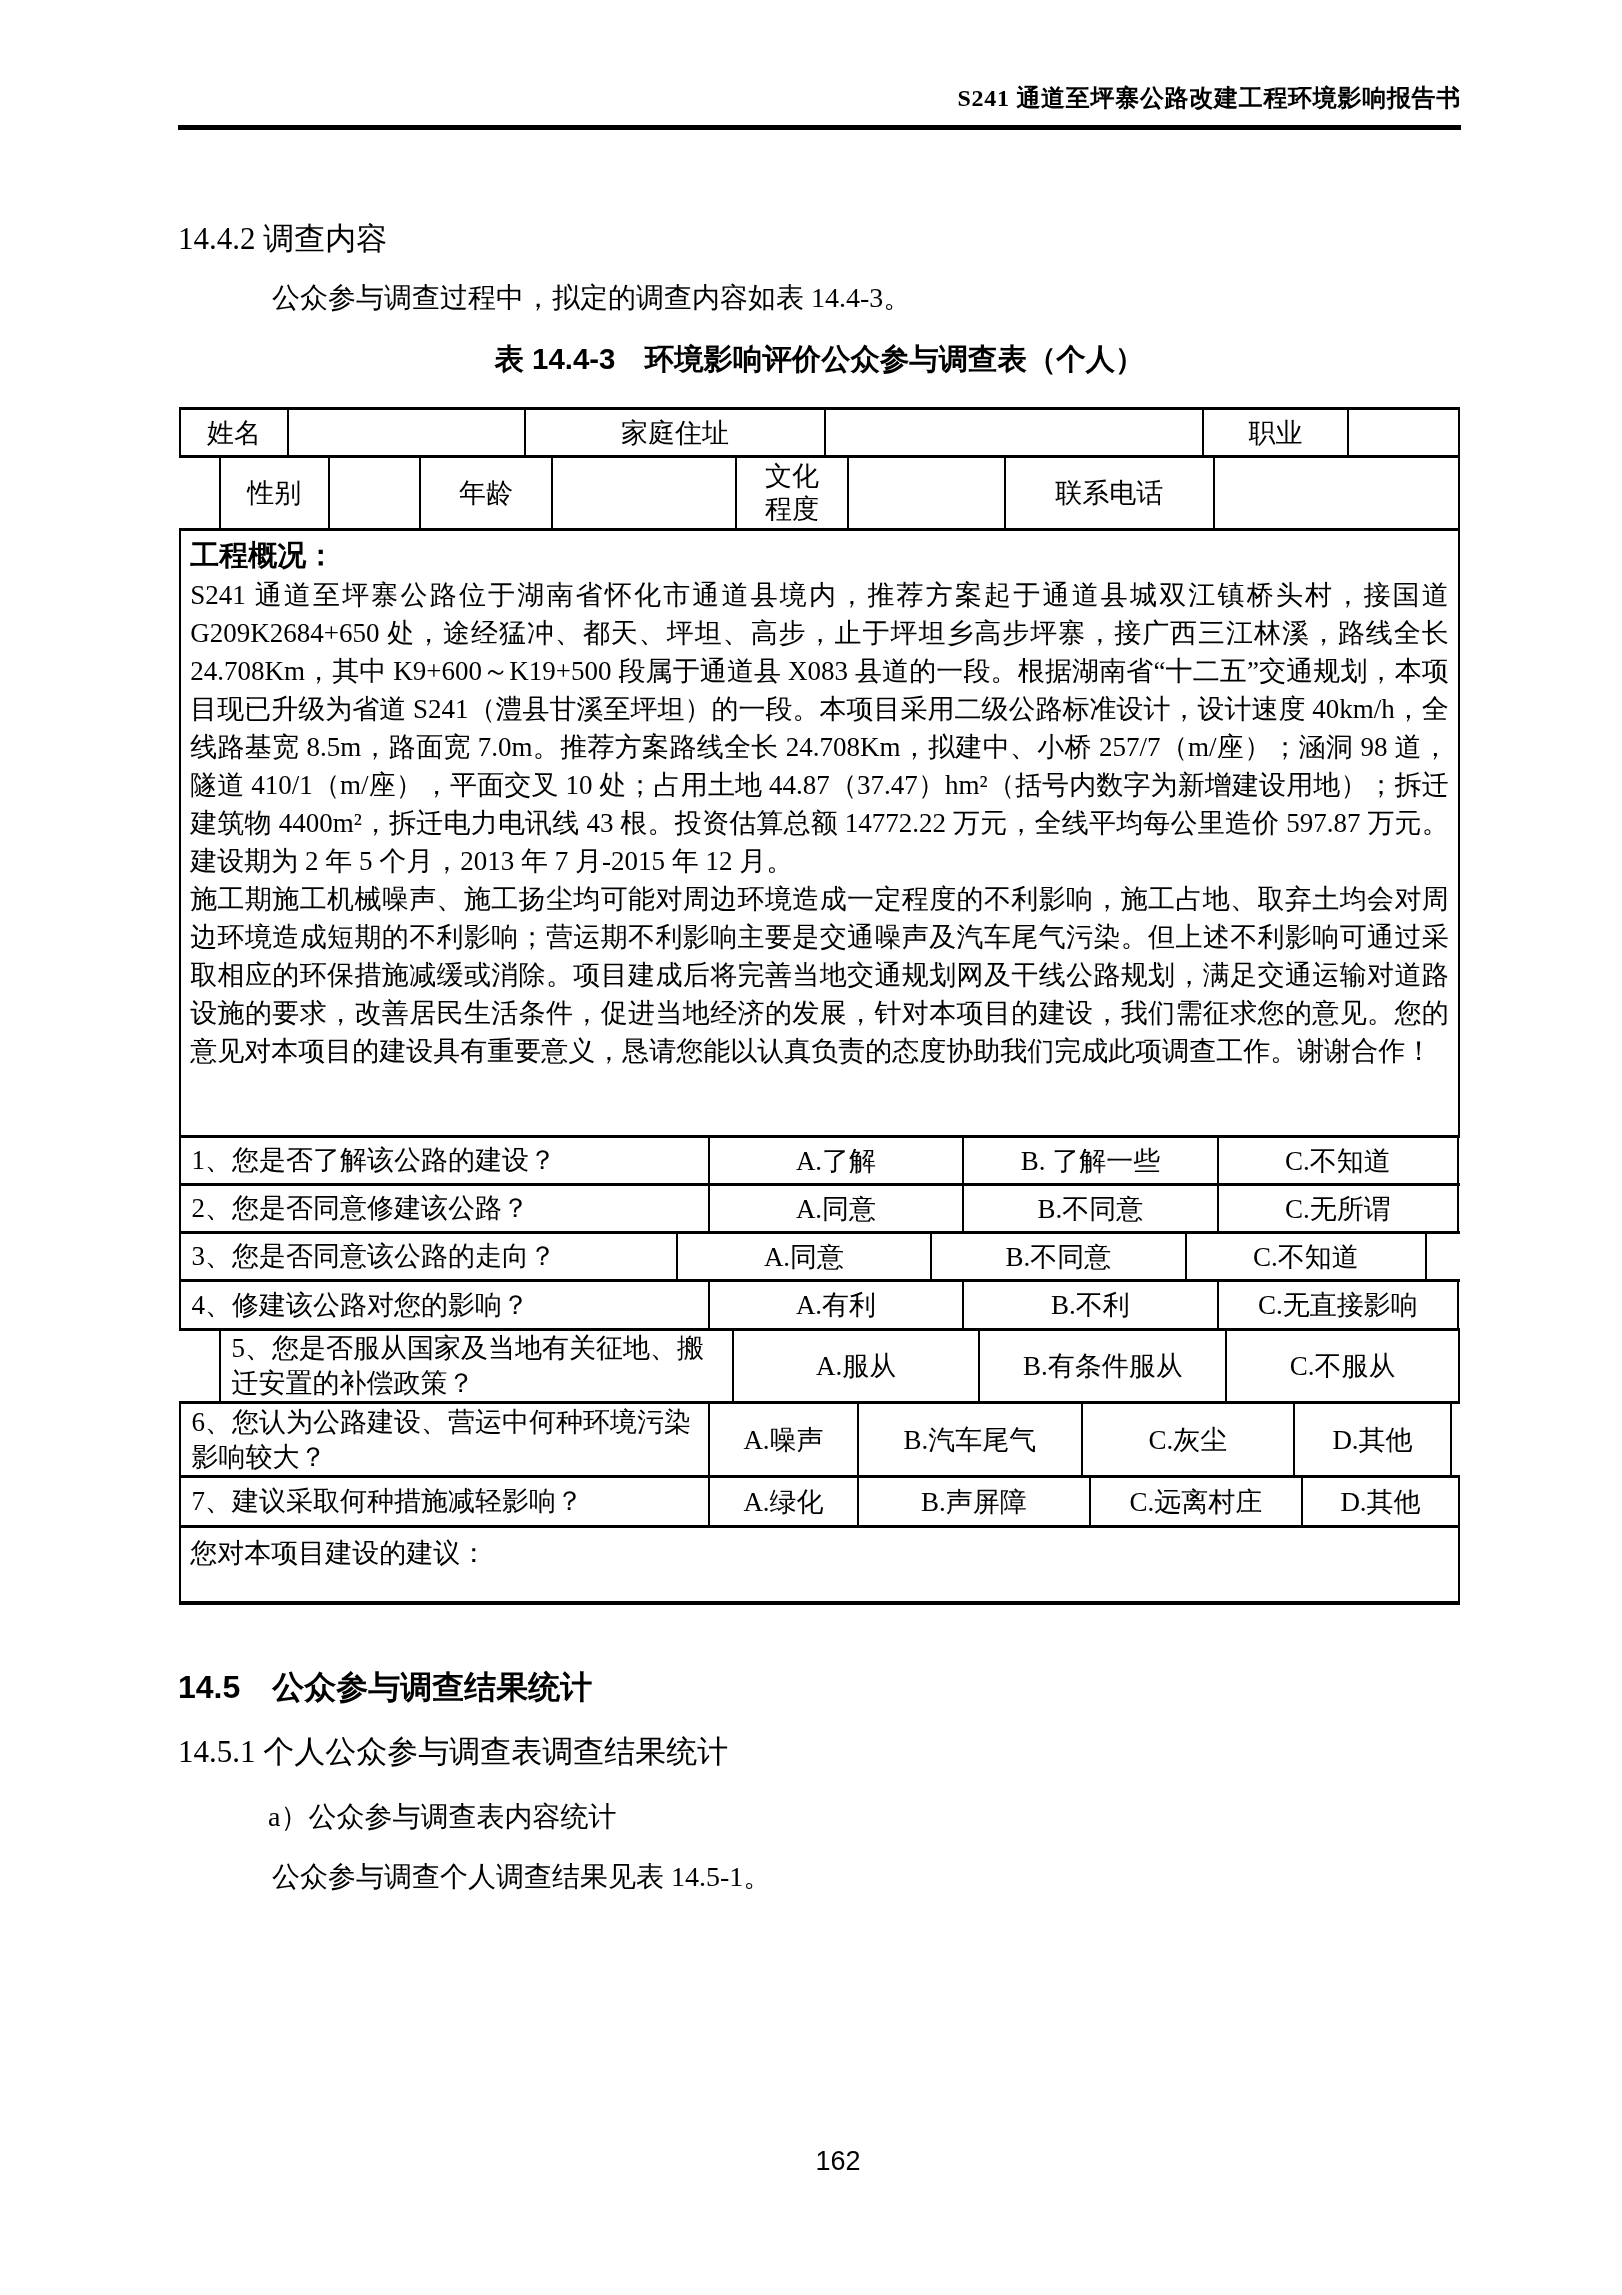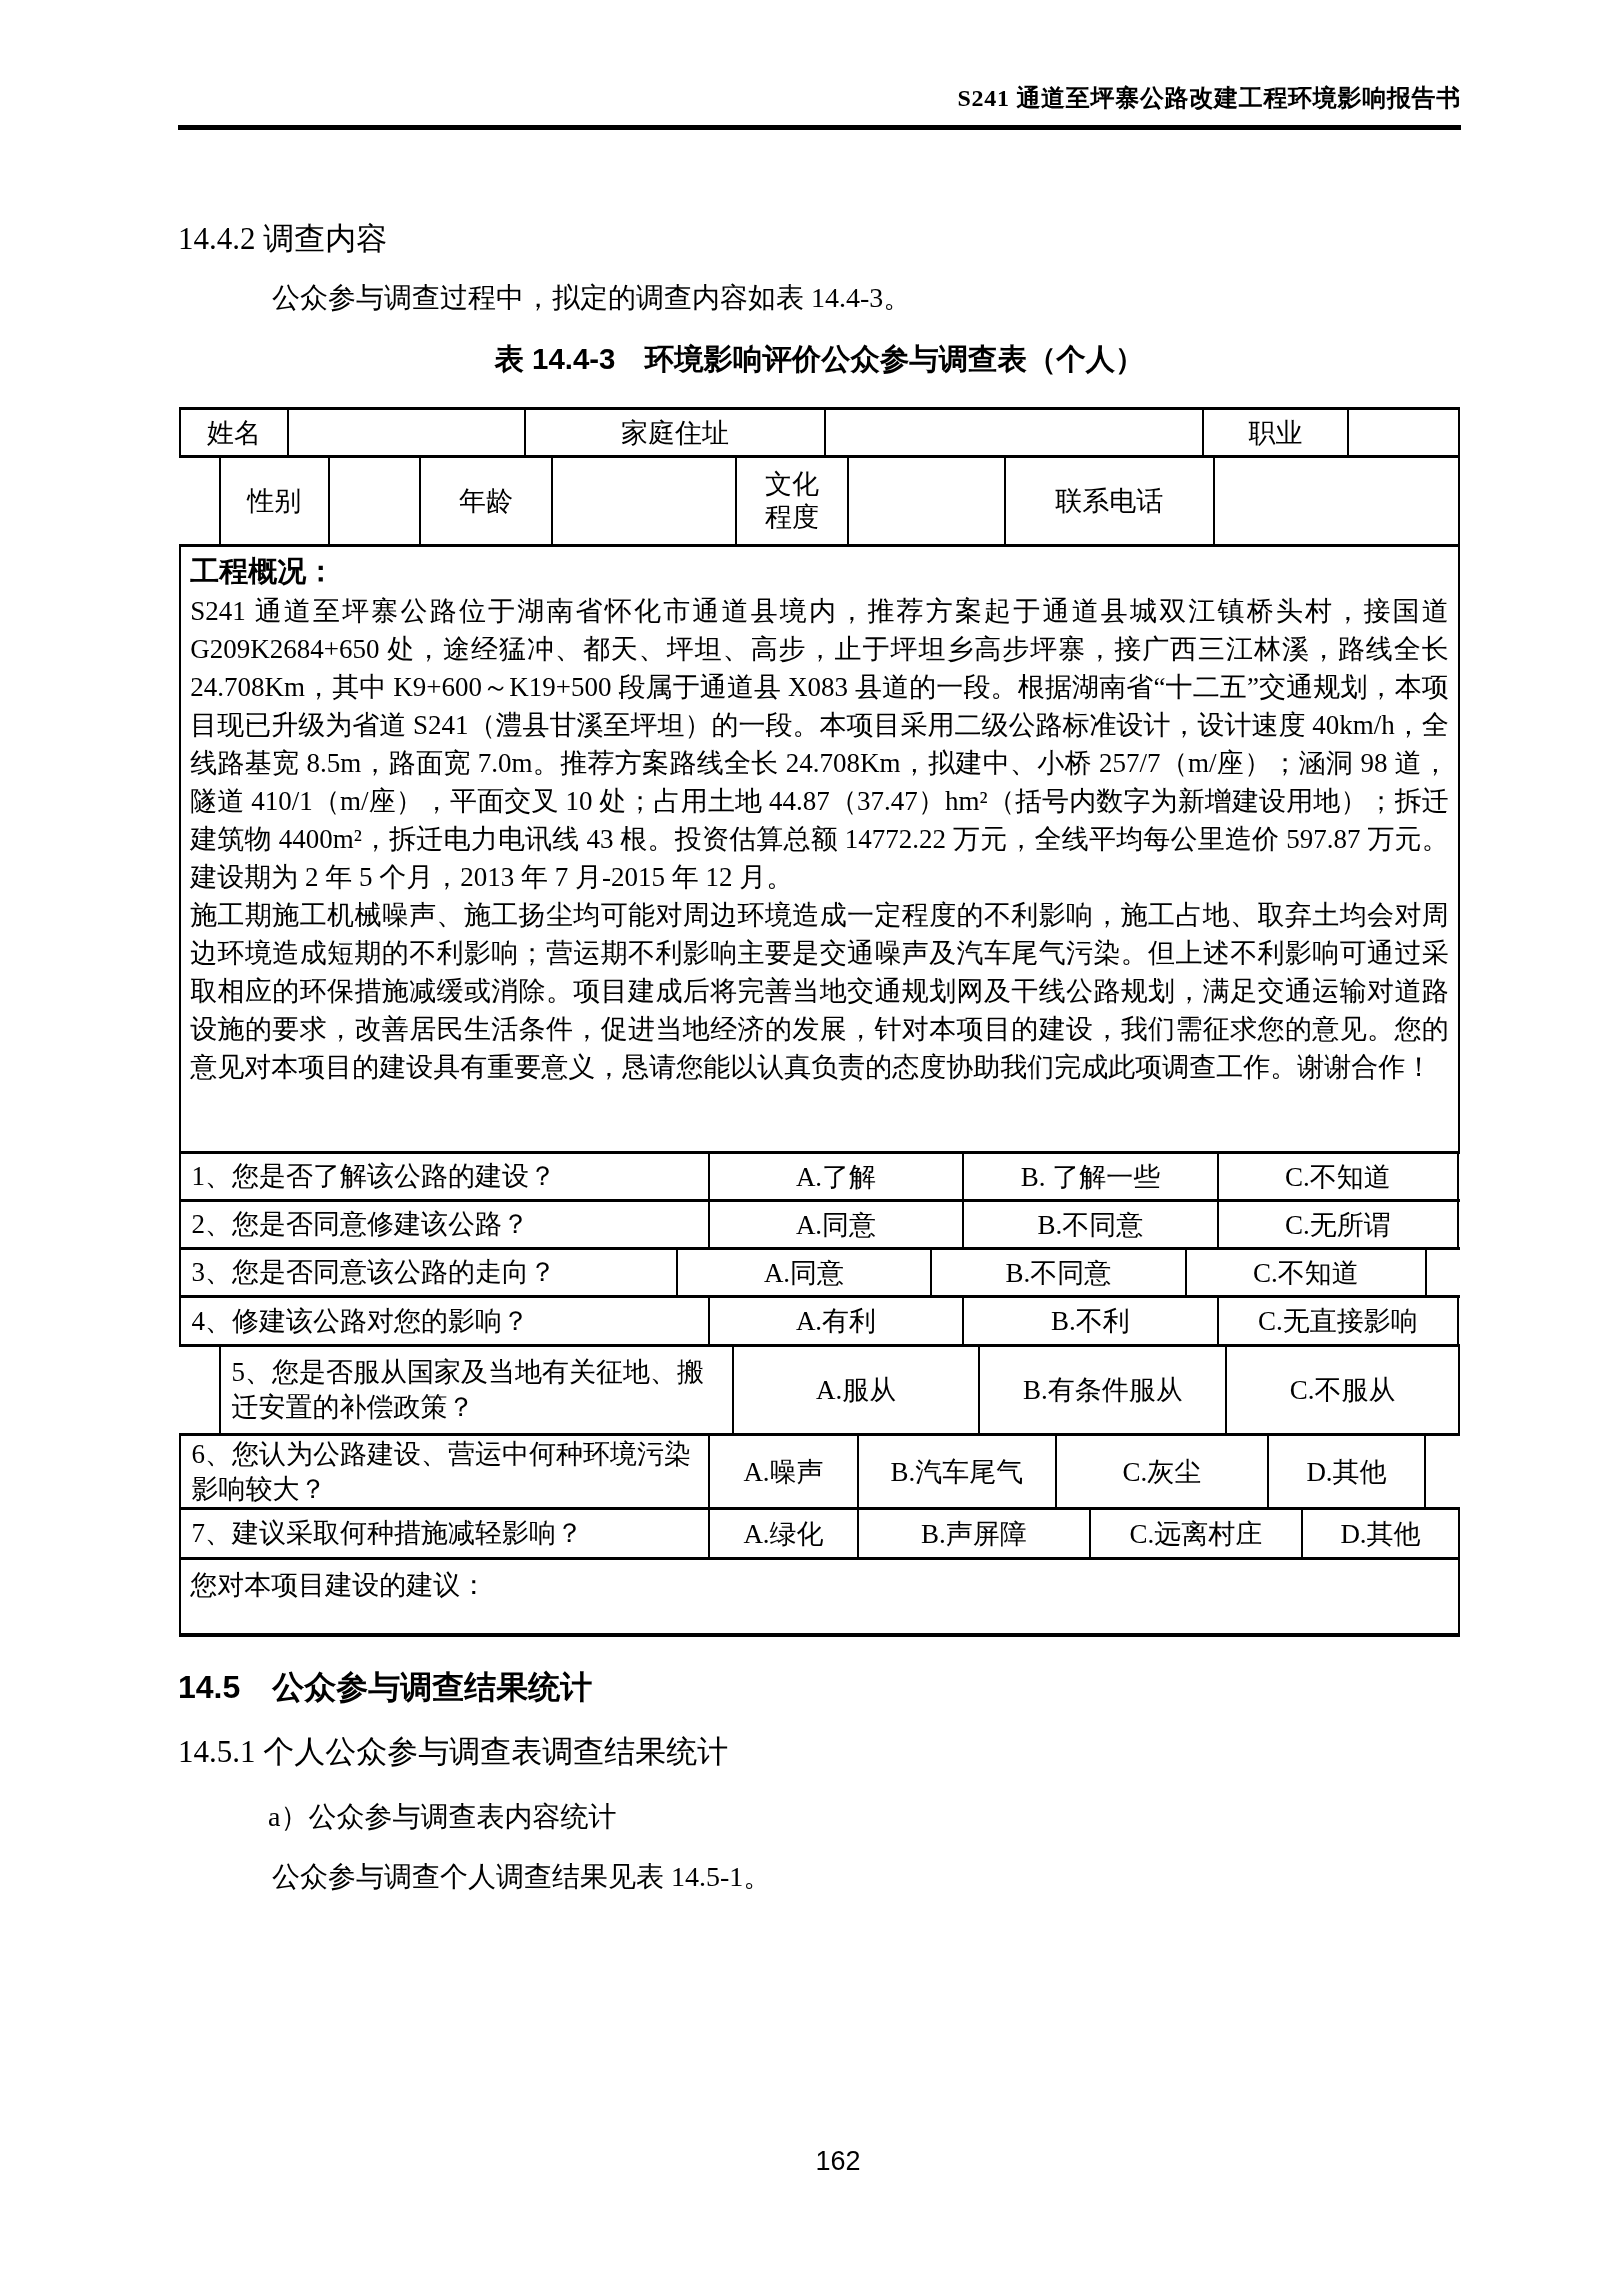--- a/index.html
+++ b/index.html
@@ -45,21 +45,21 @@
     display:flex;box-sizing:border-box;border-top:3.9px solid #000;
   }
   .cell{
     box-sizing:border-box;border-left:2px solid #000;
     display:flex;align-items:center;justify-content:center;
     text-align:center;overflow:hidden;
   }
   .row .cell:last-child{border-right:2px solid #000;}
   .h73{height:48px;} .h74{height:48px;} .h75{height:49px;}
   .h77{height:50px;} .h113{height:74px;} .h116{height:76px;}
-  .h117{height:89px;padding-left:40px;} .h927{height:607px;}
+  .h117{height:73px;padding-left:40px;} .h927{height:607px;}
   .qcell{
     justify-content:flex-start;text-align:left;
     padding:2.6px 7.9px 2.6px 10.5px;line-height:35px;
   }
   .bigcell{
     display:block;text-align:left;padding:2.6px 9.2px 0 9.2px;
   }
   .blockhead{
     font-family:"Liberation Sans","DejaVu Sans",sans-serif;
     font-weight:bold;font-size:29px;line-height:41px;margin-top:1.3px;
@@ -161,21 +161,21 @@
     <div class="row h117">
       <div class="cell qcell" style="width:529px">5、您是否服从国家及当地有关征地、搬迁安置的补偿政策？</div>
       <div class="cell" style="width:254px">A.服从</div>
       <div class="cell" style="width:255px">B.有条件服从</div>
       <div class="cell" style="width:242px">C.不服从</div>
     </div>
 
     <div class="row h113">
       <div class="cell qcell" style="width:529px">6、您认为公路建设、营运中何种环境污染影响较大？</div>
       <div class="cell" style="width:149px">A.噪声</div>
-      <div class="cell" style="width:198px">B.汽车尾气</div>
+      <div class="cell" style="width:224px">B.汽车尾气</div>
       <div class="cell" style="width:212px">C.灰尘</div>
       <div class="cell" style="width:159px">D.其他</div>
     </div>
 
     <div class="row h77">
       <div class="cell qcell" style="width:529px">7、建议采取何种措施减轻影响？</div>
       <div class="cell" style="width:149px">A.绿化</div>
       <div class="cell" style="width:232px">B.声屏障</div>
       <div class="cell" style="width:212px">C.远离村庄</div>
       <div class="cell" style="width:159px">D.其他</div>

